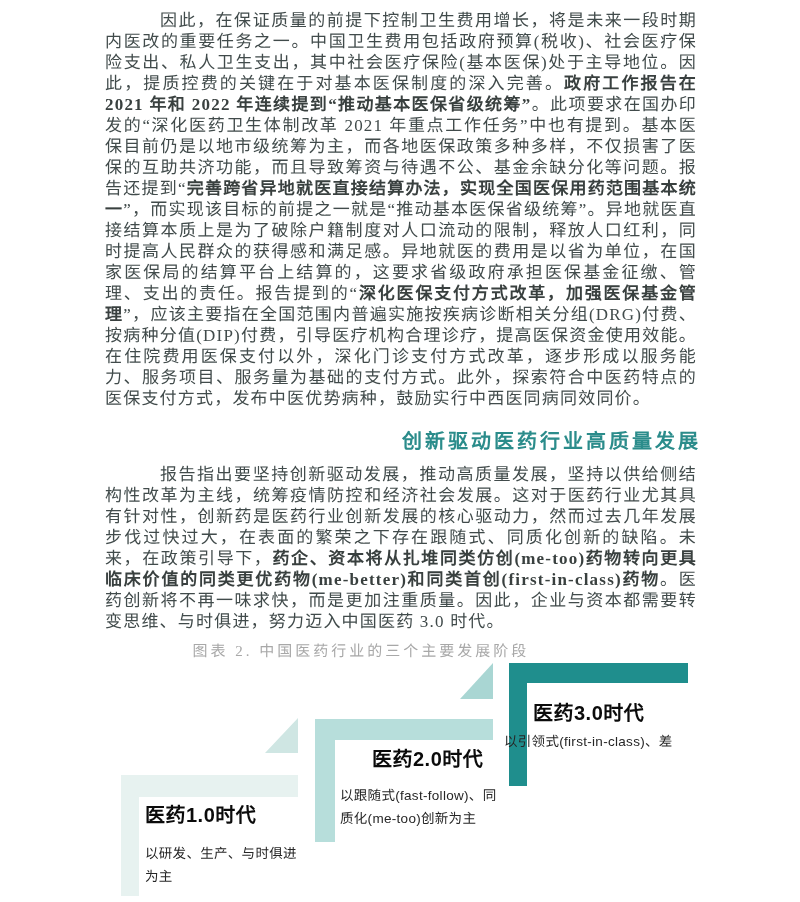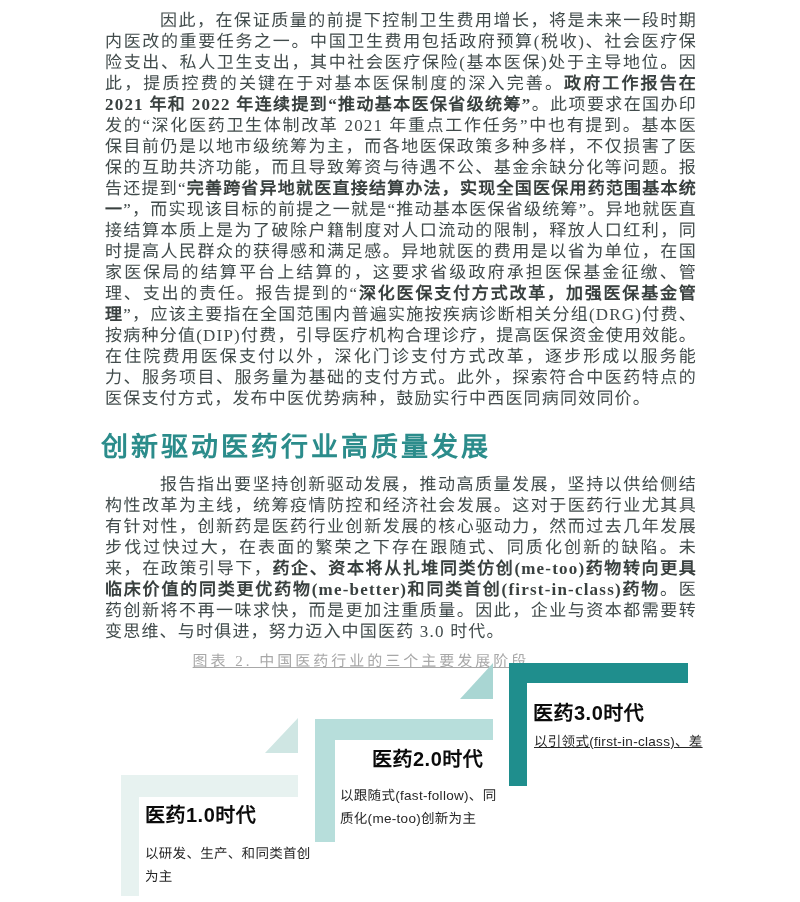--- a/index.html
+++ b/index.html
@@ -21,34 +21,33 @@
     font-size: 17px;
     line-height: 21px;
     letter-spacing: 1.2px;
     text-align: justify;
     text-justify: inter-ideograph;
     text-indent: 55px;
   }
   .para b { font-weight: bold; color: #39403f; }
   .section-heading {
     margin: 16px 0 10px 0;
-    text-align: left;
-    font-size: 27px;
+    text-align: right;
+    font-size: 20px;
     font-weight: bold;
     letter-spacing: 3px;
     color: #2b8c8b;
   }
   .figure-caption {
     margin-top: 7px;
     width: 520px;
     text-align: center;
     font-size: 15px;
     letter-spacing: 3px;
     color: #a8a8a8;
-    text-decoration: underline;
   }
   .diagram {
     position: absolute;
     left: 0; top: 650px;
     width: 800px; height: 252px;
     font-family: "Liberation Sans", "DejaVu Sans", sans-serif;
   }
   .abs { position: absolute; }
   .tri { clip-path: polygon(100% 0, 100% 100%, 0 100%); }
   .step-title {
@@ -81,33 +80,33 @@
 
 </div>
 
 <div class="diagram">
 
   <div class="abs" style="left: 121px; top: 125px; width: 177px; height: 22px; background: rgb(231, 242, 240);"></div>
   <div class="abs" style="left: 121px; top: 125px; width: 18px; height: 121px; background: rgb(231, 242, 240);"></div>
   <div class="abs tri" style="left: 265px; top: 68px; width: 33px; height: 35px; background: rgb(207, 230, 227);"></div>
   <div class="abs step-title" style="left:145px; top:153px;">医药1.0时代</div>
   <div class="abs step-desc" style="left:145px; top:192px; width:190px;">
-    <div>以研发、生产、和同类首创</div>
+    <div>以研发、生产、与时俱进</div>
     <div>为主</div>
   </div>
 
   <div class="abs" style="left: 315px; top: 69px; width: 178px; height: 21px; background: rgb(183, 222, 219);"></div>
   <div class="abs" style="left: 315px; top: 69px; width: 20px; height: 123px; background: rgb(183, 222, 219);"></div>
   <div class="abs tri" style="left: 460px; top: 13px; width: 33px; height: 36px; background: rgb(169, 214, 211);"></div>
   <div class="abs step-title" style="left:340px; top:97px;margin-left:32px;">医药2.0时代</div>
   <div class="abs step-desc" style="left:340px; top:134px; width:190px;">
     <div>以跟随式(fast-follow)、同</div>
     <div>质化(me-too)创新为主</div>
   </div>
 
   <div class="abs" style="left: 509px; top: 13px; width: 179px; height: 20px; background: rgb(31, 142, 141);"></div>
   <div class="abs" style="left: 509px; top: 13px; width: 18px; height: 123px; background: rgb(31, 142, 141);"></div>
   <div class="abs step-title" style="left:533px; top:41px;margin-top:10px;">医药3.0时代</div>
-  <div class="abs step-desc" style="left:534px; top:80px; width:190px;text-decoration:underline;">
+  <div class="abs step-desc" style="left:504px; top:80px; width:190px;">
     <div>以引领式(first-in-class)、差</div>
   </div>
 
 </div>
 
 </body></html>

